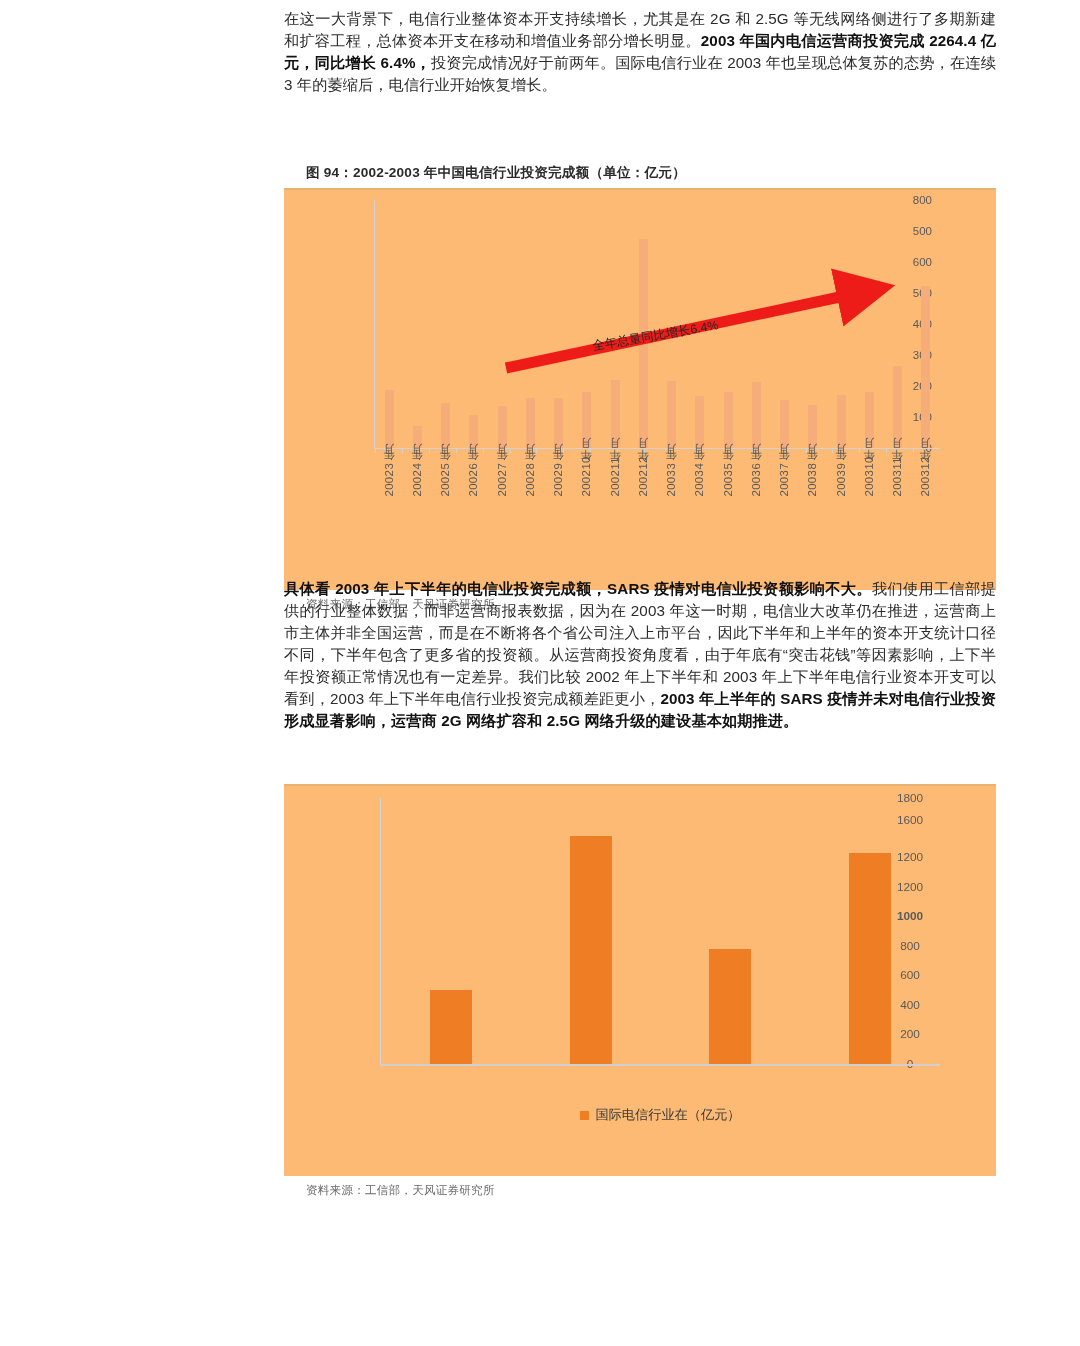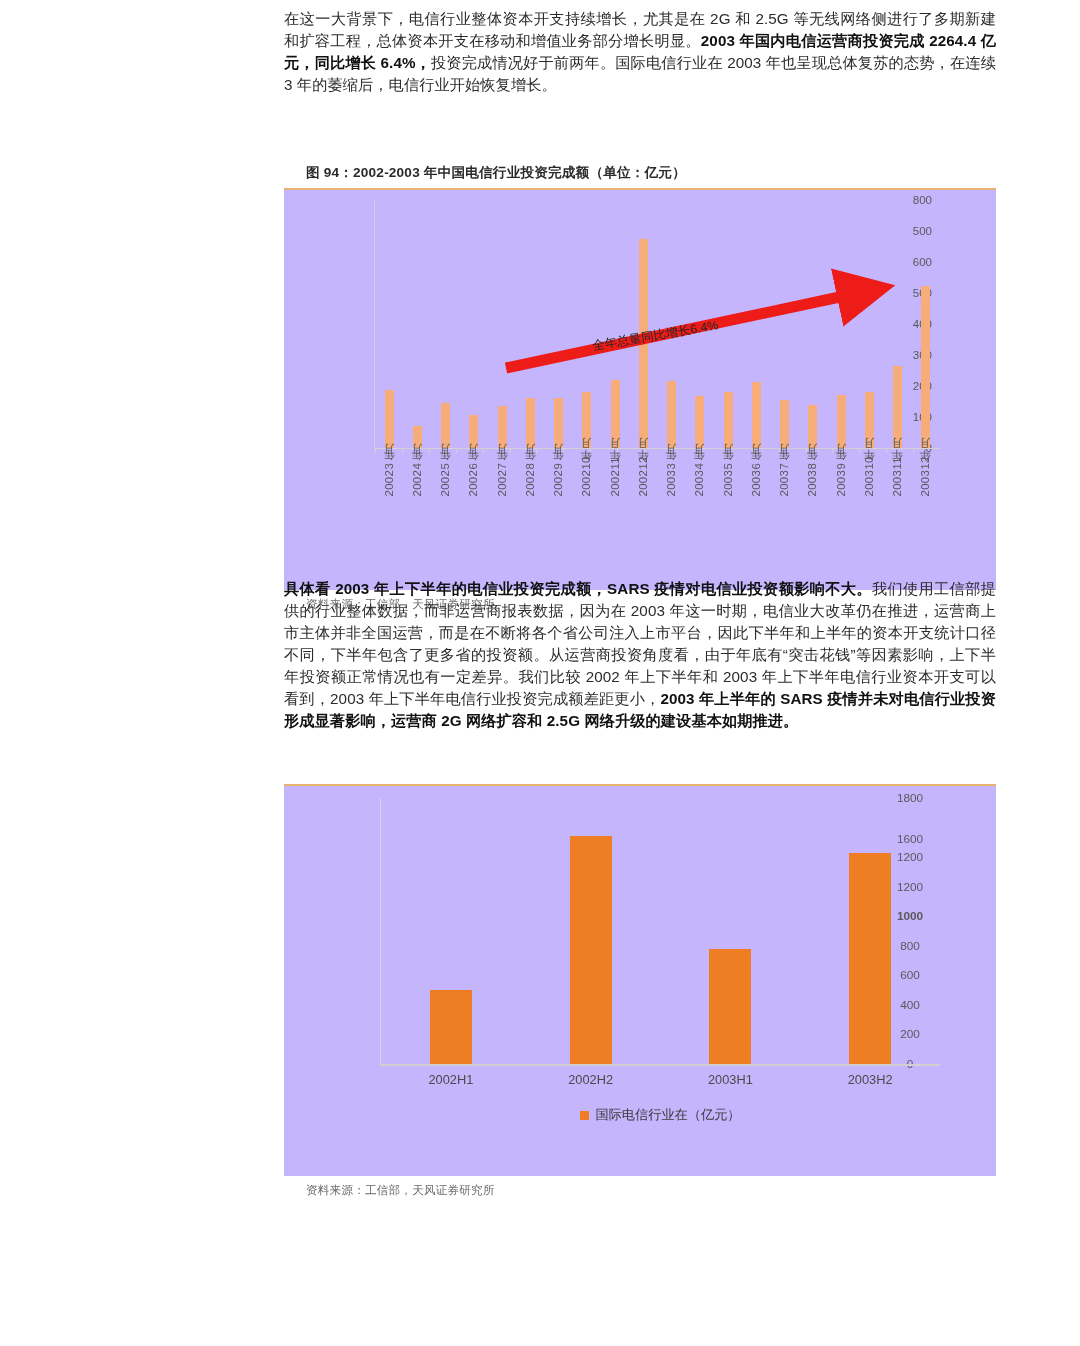--- a/index.html
+++ b/index.html
@@ -25,21 +25,21 @@
   }
   .u{ text-decoration-color:#555; text-underline-offset:3px; }
 
   
   .figure{position:absolute;left:284px;width:712px;}
   .fig-title{
     font-size:13.6px;font-weight:bold;color:#2b2b2b;
     padding-left:22px;padding-bottom:6px;letter-spacing:.2px;
   }
   .fig-rule{height:2px;background:#e8b273;width:100%;}
-  .fig-body{position:relative;width:100%;background:#c4b5fd;}
+  .fig-body{position:relative;width:100%;background:#fdba74;}
   .fig-src{
     font-size:11.6px;color:#6a6a6a;padding-left:22px;padding-top:7px;letter-spacing:.2px;
   }
 
   
   #chart1{height:400px;}
   .c1-plot{position:absolute;left:90px;top:10px;width:566px;height:248px;}
   .c1-ylab{
     position:absolute;right:0;transform:translateY(-50%);
     font-size:11.5px;color:#5a5a5a;text-align:right;width:40px;
@@ -270,21 +270,21 @@
     <div class="fig-src">资料来源：工信部，天风证券研究所</div>
   </div>
 
   <div class="para" id="para2" style="top:578px;"><span style="font-weight: bold; color: rgb(17, 17, 17);">具体看 2003 年上下半年的电信业投资完成额，SARS 疫情对电信业投资额影响不大。</span><span class="u">我们使用工信部提供的行业整体数据，而非运营商报表数据，因为在 2003 年这一时期，电信业大改革仍在推进，运营商上市主体并非全国运营，而是在不断将各个省公司注入上市平台，因此下半年和上半年的资本开支统计口径不同，下半年包含了更多省的投资额。</span><span>从运营商投资角度看，由于年底有“突击花钱”等因素影响，上下半年投资额正常情况也有一定差异。我们比较 2002 年上下半年和 2003 年上下半年电信行业资本开支可以看到，2003 年上下半年电信行业投资完成额差距更小，</span><span style="font-weight: bold; color: rgb(17, 17, 17);">2003 年上半年的 SARS 疫情并未对电信行业投资形成显著影响，运营商 2G 网络扩容和 2.5G 网络升级的建设基本如期推进。</span></div>
 
   <div class="figure" style="top:784px;">
     <div class="fig-rule"></div>
     <div class="fig-body" id="chart2">
       <div class="c2-plot" id="c2-ylabels">
           <div class="c2-ylab" style="top: 0px; right: 8px;">1800</div>
-          <div class="c2-ylab" style="top: 41px; right: 8px;">1600</div>
+          <div class="c2-ylab" style="top: 22px; right: 8px;">1600</div>
           <div class="c2-ylab" style="top: 59.1111px; right: 8px;">1200</div>
           <div class="c2-ylab" style="top: 88.6667px; right: 8px;">1200</div>
           <div class="c2-ylab" style="top: 118.222px; right: 8px; font-weight: bold;">1000</div>
           <div class="c2-ylab" style="top: 147.778px; right: 8px;">800</div>
           <div class="c2-ylab" style="top: 177.333px; right: 8px;">600</div>
           <div class="c2-ylab" style="top: 206.889px; right: 8px;">400</div>
           <div class="c2-ylab" style="top: 236.444px; right: 8px;">200</div>
           <div class="c2-ylab" style="top: 266px; right: 8px;">0</div>
         </div>
       <div class="c2-axis-v"></div>
@@ -296,26 +296,20 @@
           <div class="c2-bar-slot">
             <div class="c2-bar" title="2002H2: 1540" style="height: 227.578px; background: rgb(238, 125, 36);"></div>
           </div>
           <div class="c2-bar-slot">
             <div class="c2-bar" title="2003H1: 780" style="height: 115.267px; background: rgb(238, 125, 36);"></div>
           </div>
           <div class="c2-bar-slot">
             <div class="c2-bar" title="2003H2: 1430" style="height: 211.322px; background: rgb(238, 125, 36);"></div>
           </div>
         </div>
-      <div class="c2-xlabels" id="c2-xlabels">
-          <div class="c2-xl-slot">2002H1</div>
-          <div class="c2-xl-slot">2002H2</div>
-          <div class="c2-xl-slot">2003H1</div>
-          <div class="c2-xl-slot">2003H2</div>
-        </div>
       <div class="c2-legend">
         <span class="c2-legend-swatch"></span>
         <span>国际电信行业在（亿元）</span>
       </div>
     </div>
     <div class="fig-src">资料来源：工信部，天风证券研究所</div>
   </div>
 
 
 </div>

